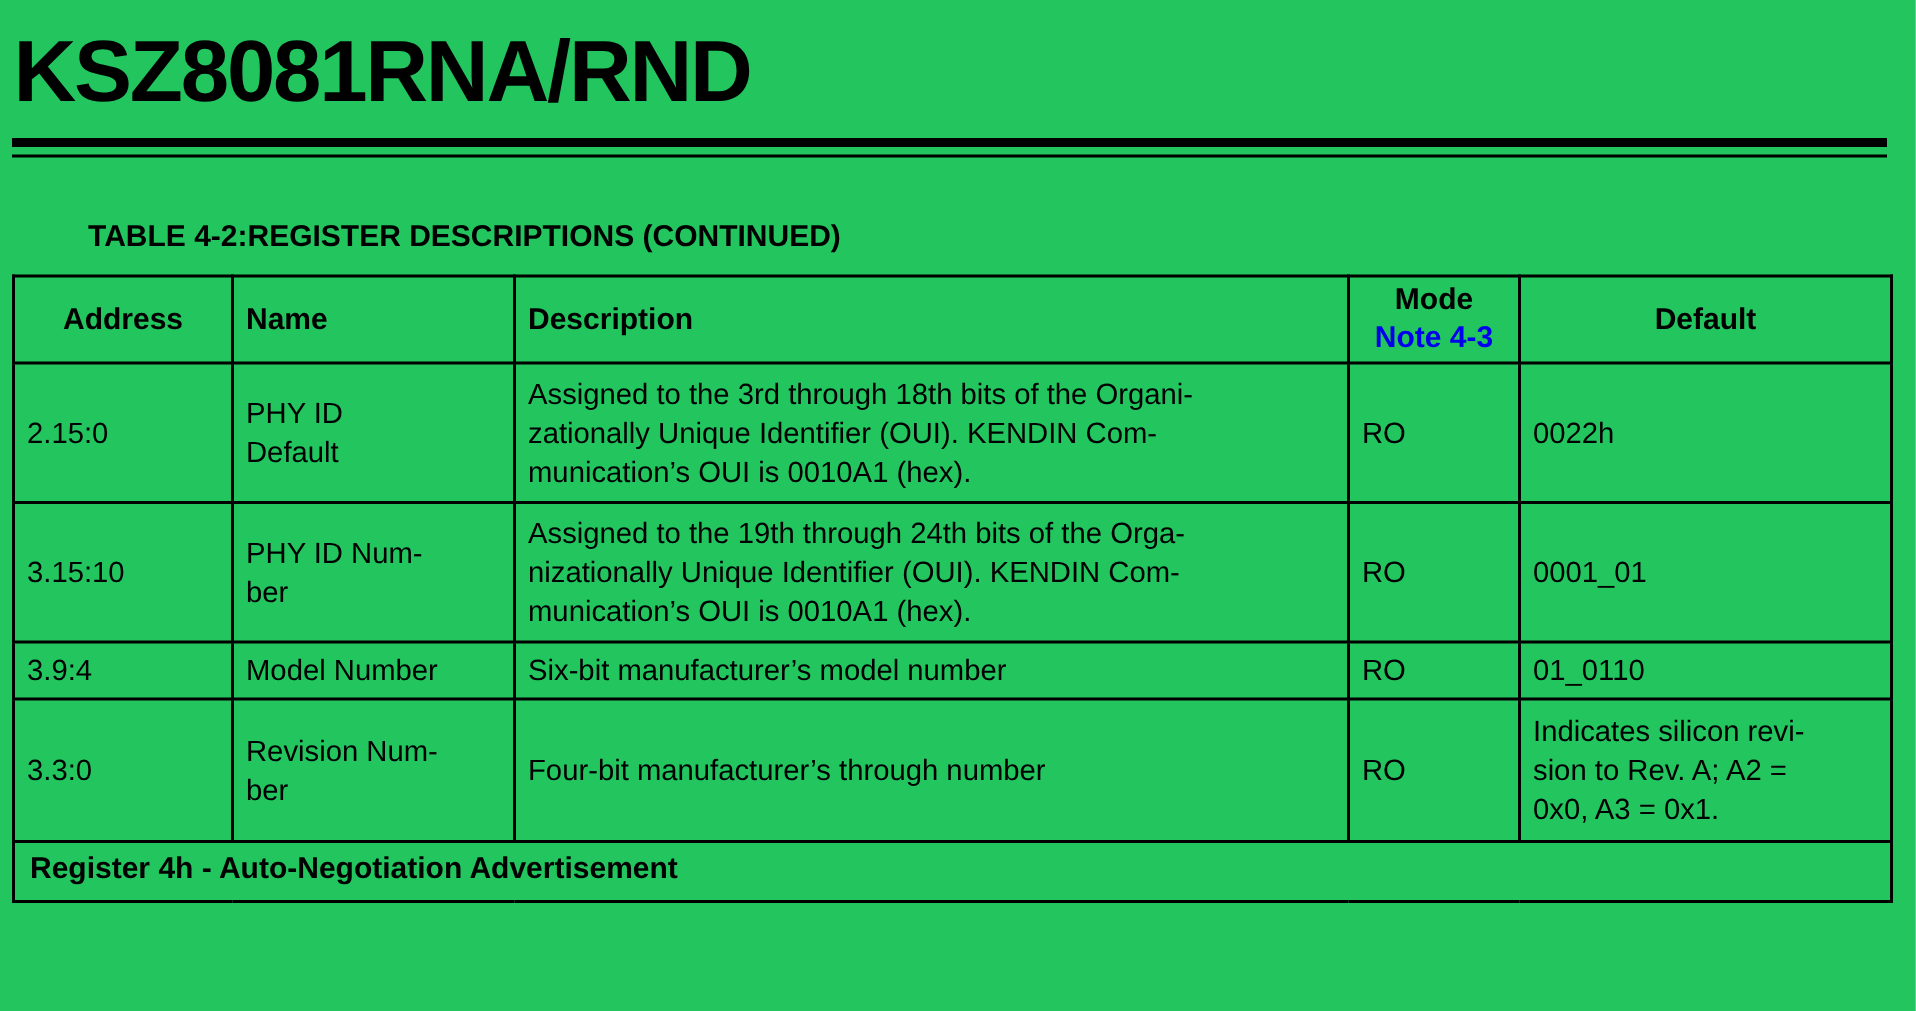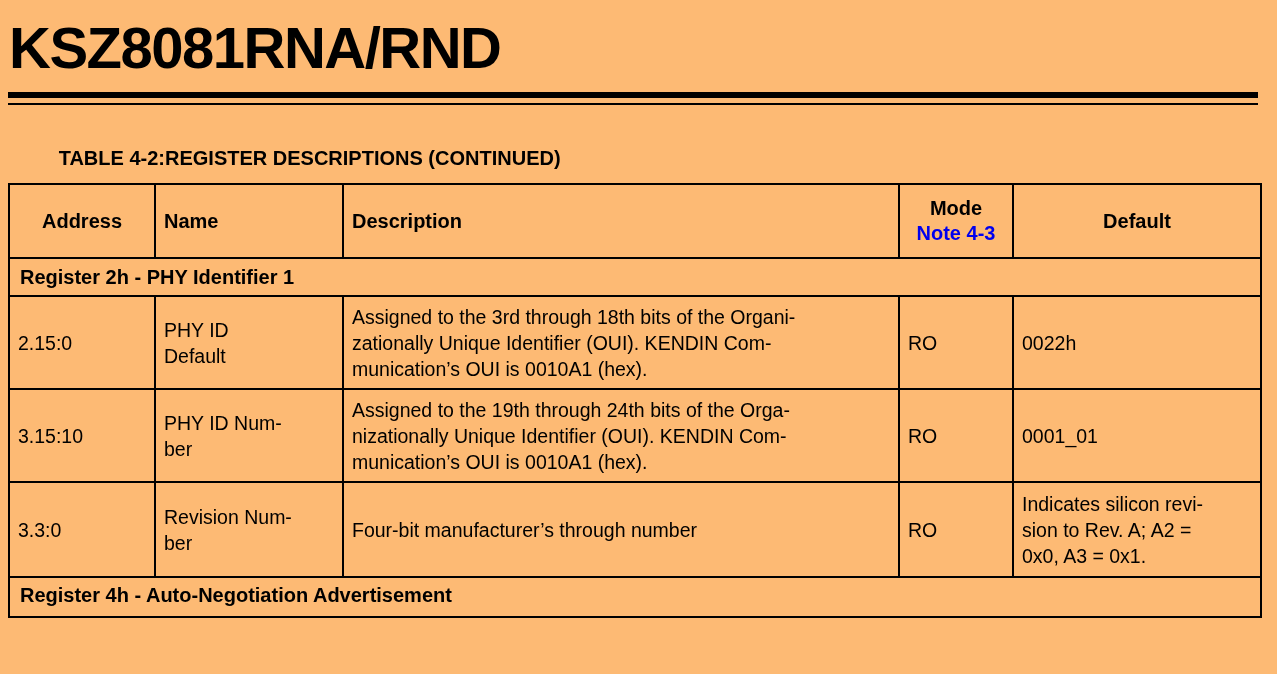--- a/index.html
+++ b/index.html
@@ -2,21 +2,21 @@
 <html><head>
 <meta charset="utf-8">
 <style>
   * { box-sizing: border-box; }
   html, body { margin: 0; padding: 0; }
   body {
     width: 1277px; height: 674px; overflow: hidden;
     background: #ffffff; color: #000000;
     font-family: "Liberation Sans", "DejaVu Sans", sans-serif;
   }
-  .page { position: relative; width: 1277px; height: 674px; background: #fdba74; }
+  .page { position: relative; width: 1277px; height: 674px; background: #22c55e; }
 
   
   .doc-title {
     position: absolute; left: 9px; top: 16px; margin: 0;
     font-size: 58px; font-weight: bold; letter-spacing: -1.5px; line-height: 1.1;
   }
   .rule-thick { position: absolute; left: 8px; top: 92px;  width: 1250px; height: 6px; background: #000; }
   .rule-thin  { position: absolute; left: 8px; top: 103px; width: 1250px; height: 2px; background: #000; }
 
   
@@ -36,21 +36,21 @@
   }
   table.reg th { font-size: 20px; line-height: 25px; font-weight: bold; vertical-align: middle; }
   th.al, td.al { text-align: left; margin-top: 12px; }
   th.ac, td.ac { text-align: center; }
   td { vertical-align: middle; text-align: left; }
   .pre { white-space: pre-line; }
   td.addr { padding-left: 10px; }
   tr.section td {
     font-weight: bold; font-size: 20px; padding-left: 10px;
   }
-  tr.rh74 { height: 74px; }
+  tr.rh74 { height: 58px; }
   tr.rh38 { height: 38px; }
   tr.rh37 { height: 37px; }
   tr.rh93 { height: 93px; }
   tr.rh95 { height: 95px; }
   tr.rh40 { height: 40px; }
   tr.partial td { vertical-align: top; padding-top: 4px; }
   .note-link { color: #0000ee; font-weight: bold; cursor: pointer; }
 </style>
 </head>
 <body>
@@ -79,43 +79,47 @@
         <th class="al">Name</th>
         <th class="al">Description</th>
         <th class="ac">
           <div>Mode</div>
           <div class="note-link">Note 4-3</div>
         </th>
         <th class="ac">Default</th>
       </tr>
     </thead>
     <tbody>
-      <tr class="section rh38">
-        <td colspan="5">Register 2h - PHY Identifier 1</td>
-      </tr>
       <tr class="rh93">
         <td class="addr">2.15:0</td>
         <td class="pre">PHY ID
 Default</td>
         <td class="pre">Assigned to the 3rd through 18th bits of the Organi-
 zationally Unique Identifier (OUI). KENDIN Com-
 munication’s OUI is 0010A1 (hex).</td>
         <td>RO</td>
         <td>0022h</td>
       </tr>
       <tr class="rh93">
         <td class="addr">3.15:10</td>
         <td class="pre">PHY ID Num-
 ber</td>
         <td class="pre">Assigned to the 19th through 24th bits of the Orga-
 nizationally Unique Identifier (OUI). KENDIN Com-
 munication’s OUI is 0010A1 (hex).</td>
         <td>RO</td>
         <td>0001_01</td>
       </tr>
+      <tr class="rh38">
+        <td class="addr">3.9:4</td>
+        <td>Model Number</td>
+        <td>Six-bit manufacturer’s model number</td>
+        <td>RO</td>
+        <td>01_0110</td>
+      </tr>
       <tr class="rh95">
         <td class="addr">3.3:0</td>
         <td class="pre">Revision Num-
 ber</td>
         <td>Four-bit manufacturer’s through number</td>
         <td>RO</td>
         <td class="pre">Indicates silicon revi-
 sion to Rev. A; A2 =
 0x0, A3 = 0x1.</td>
       </tr>

